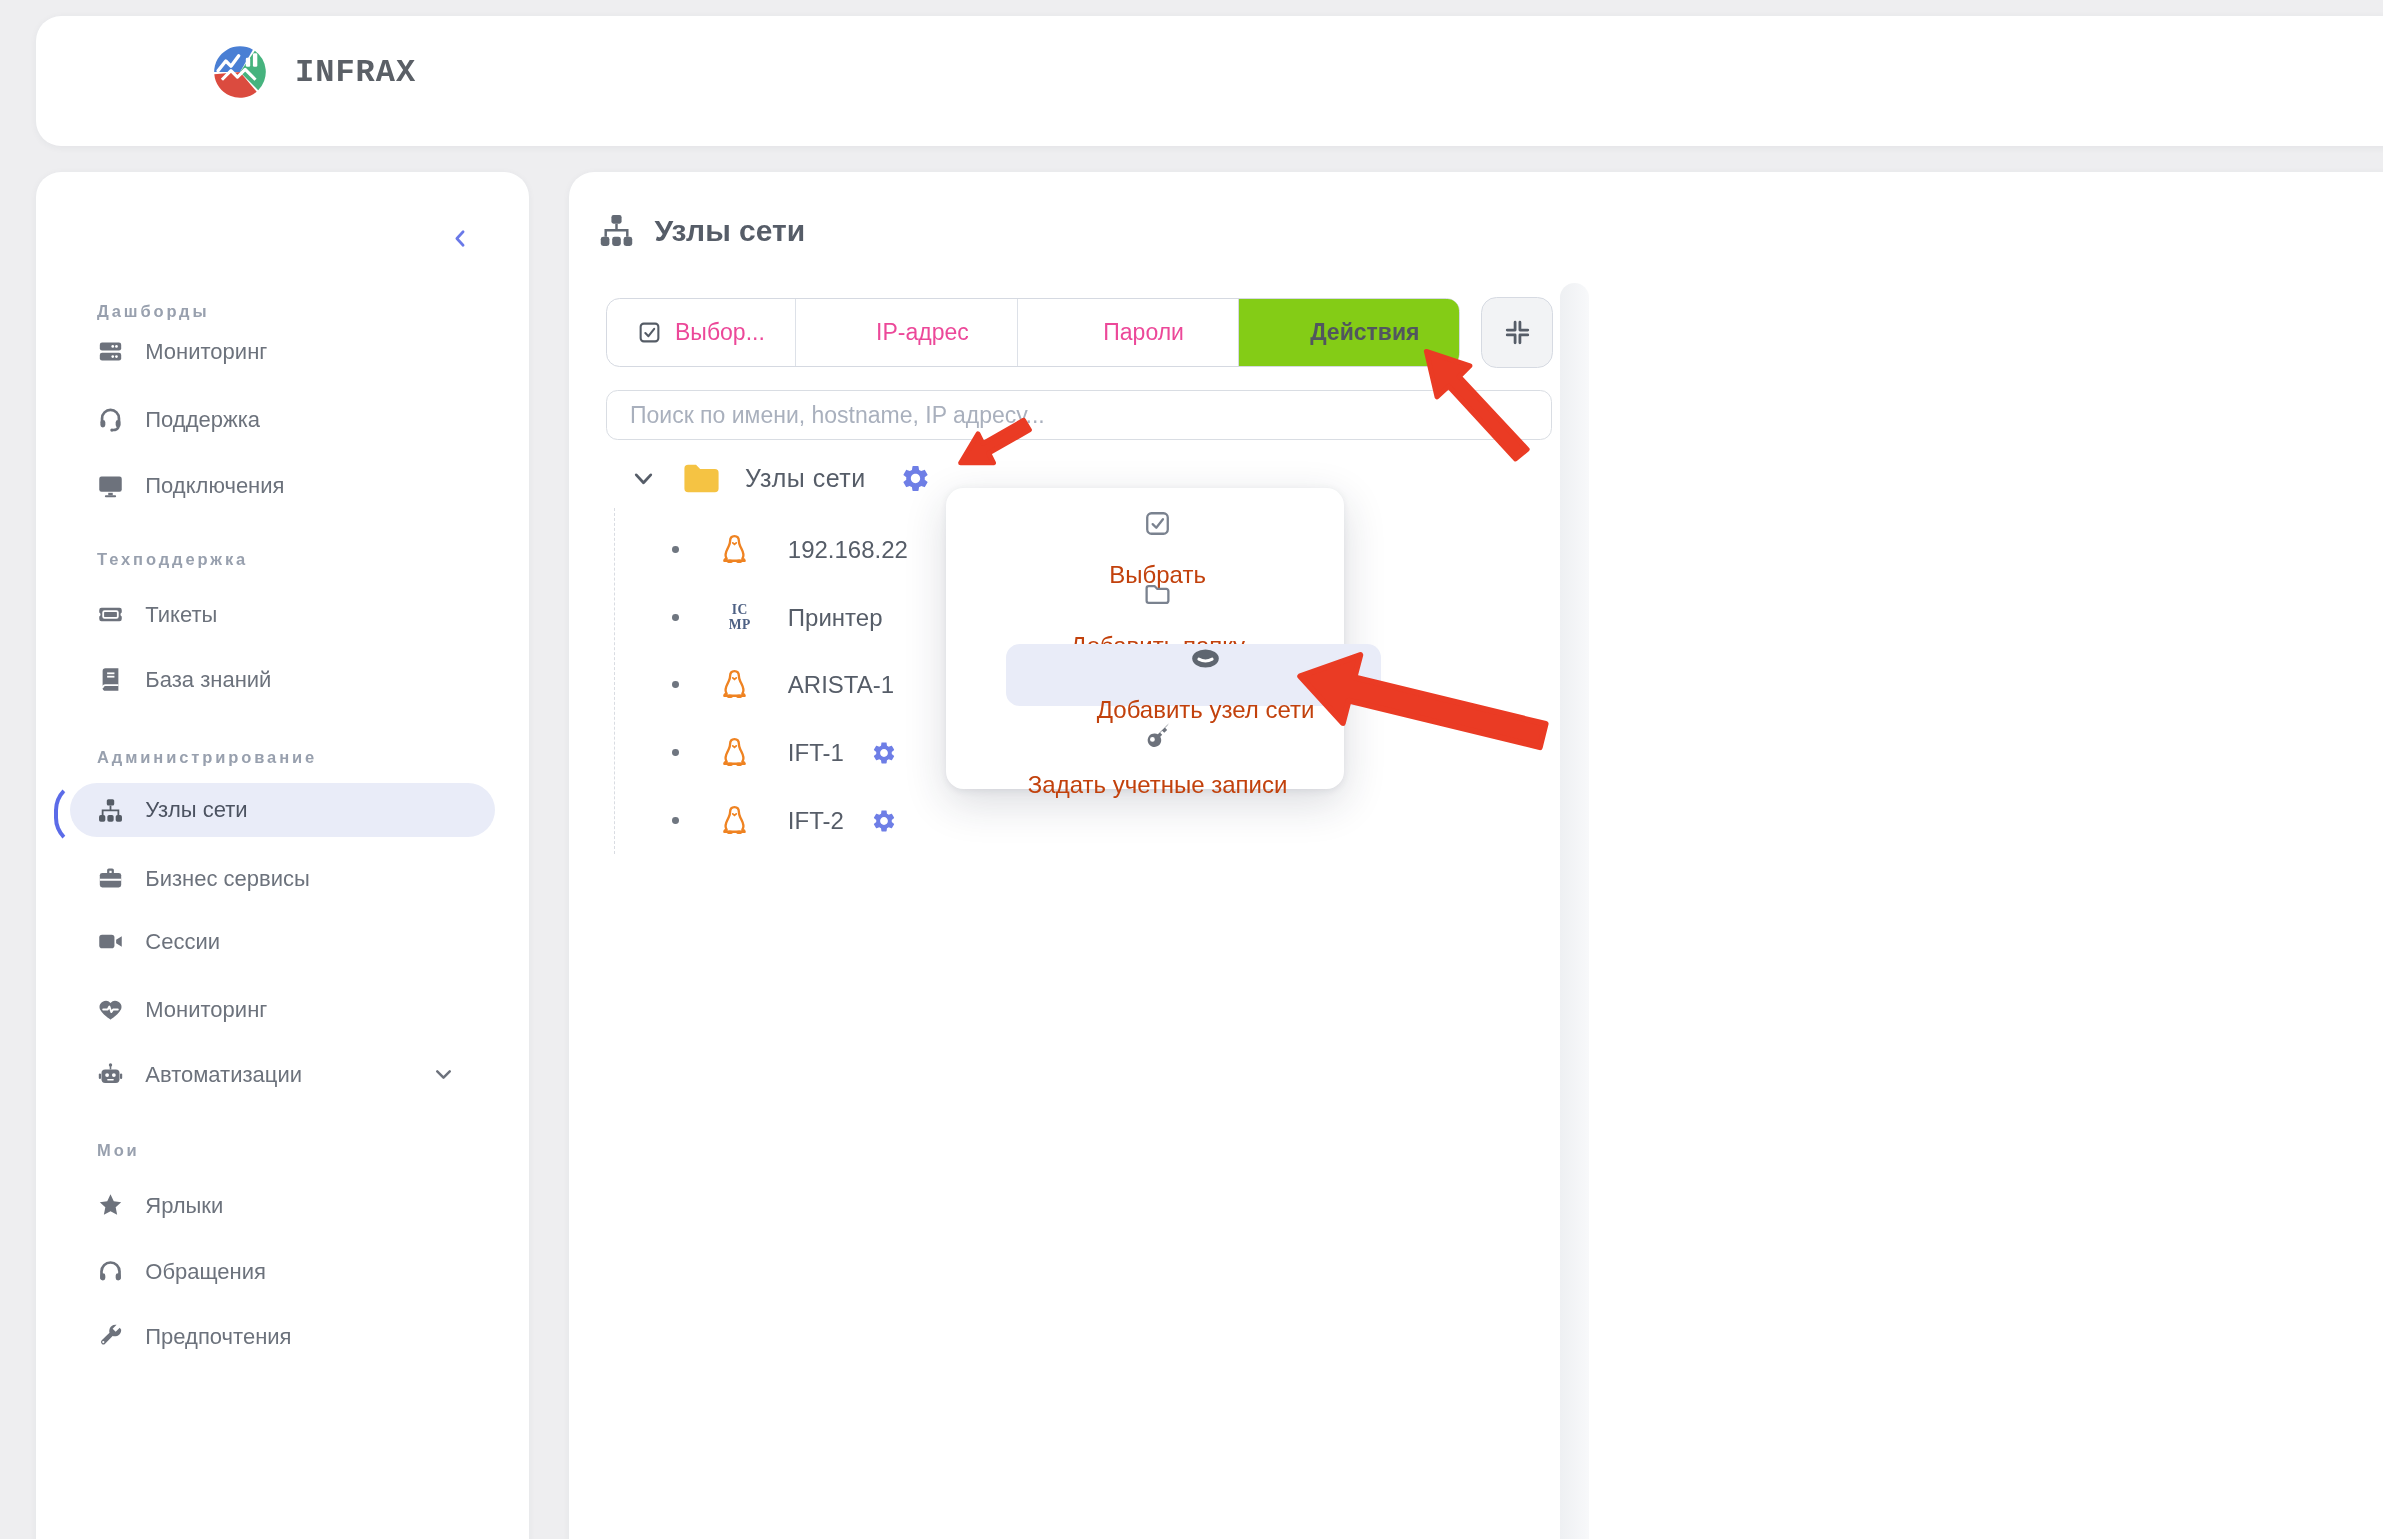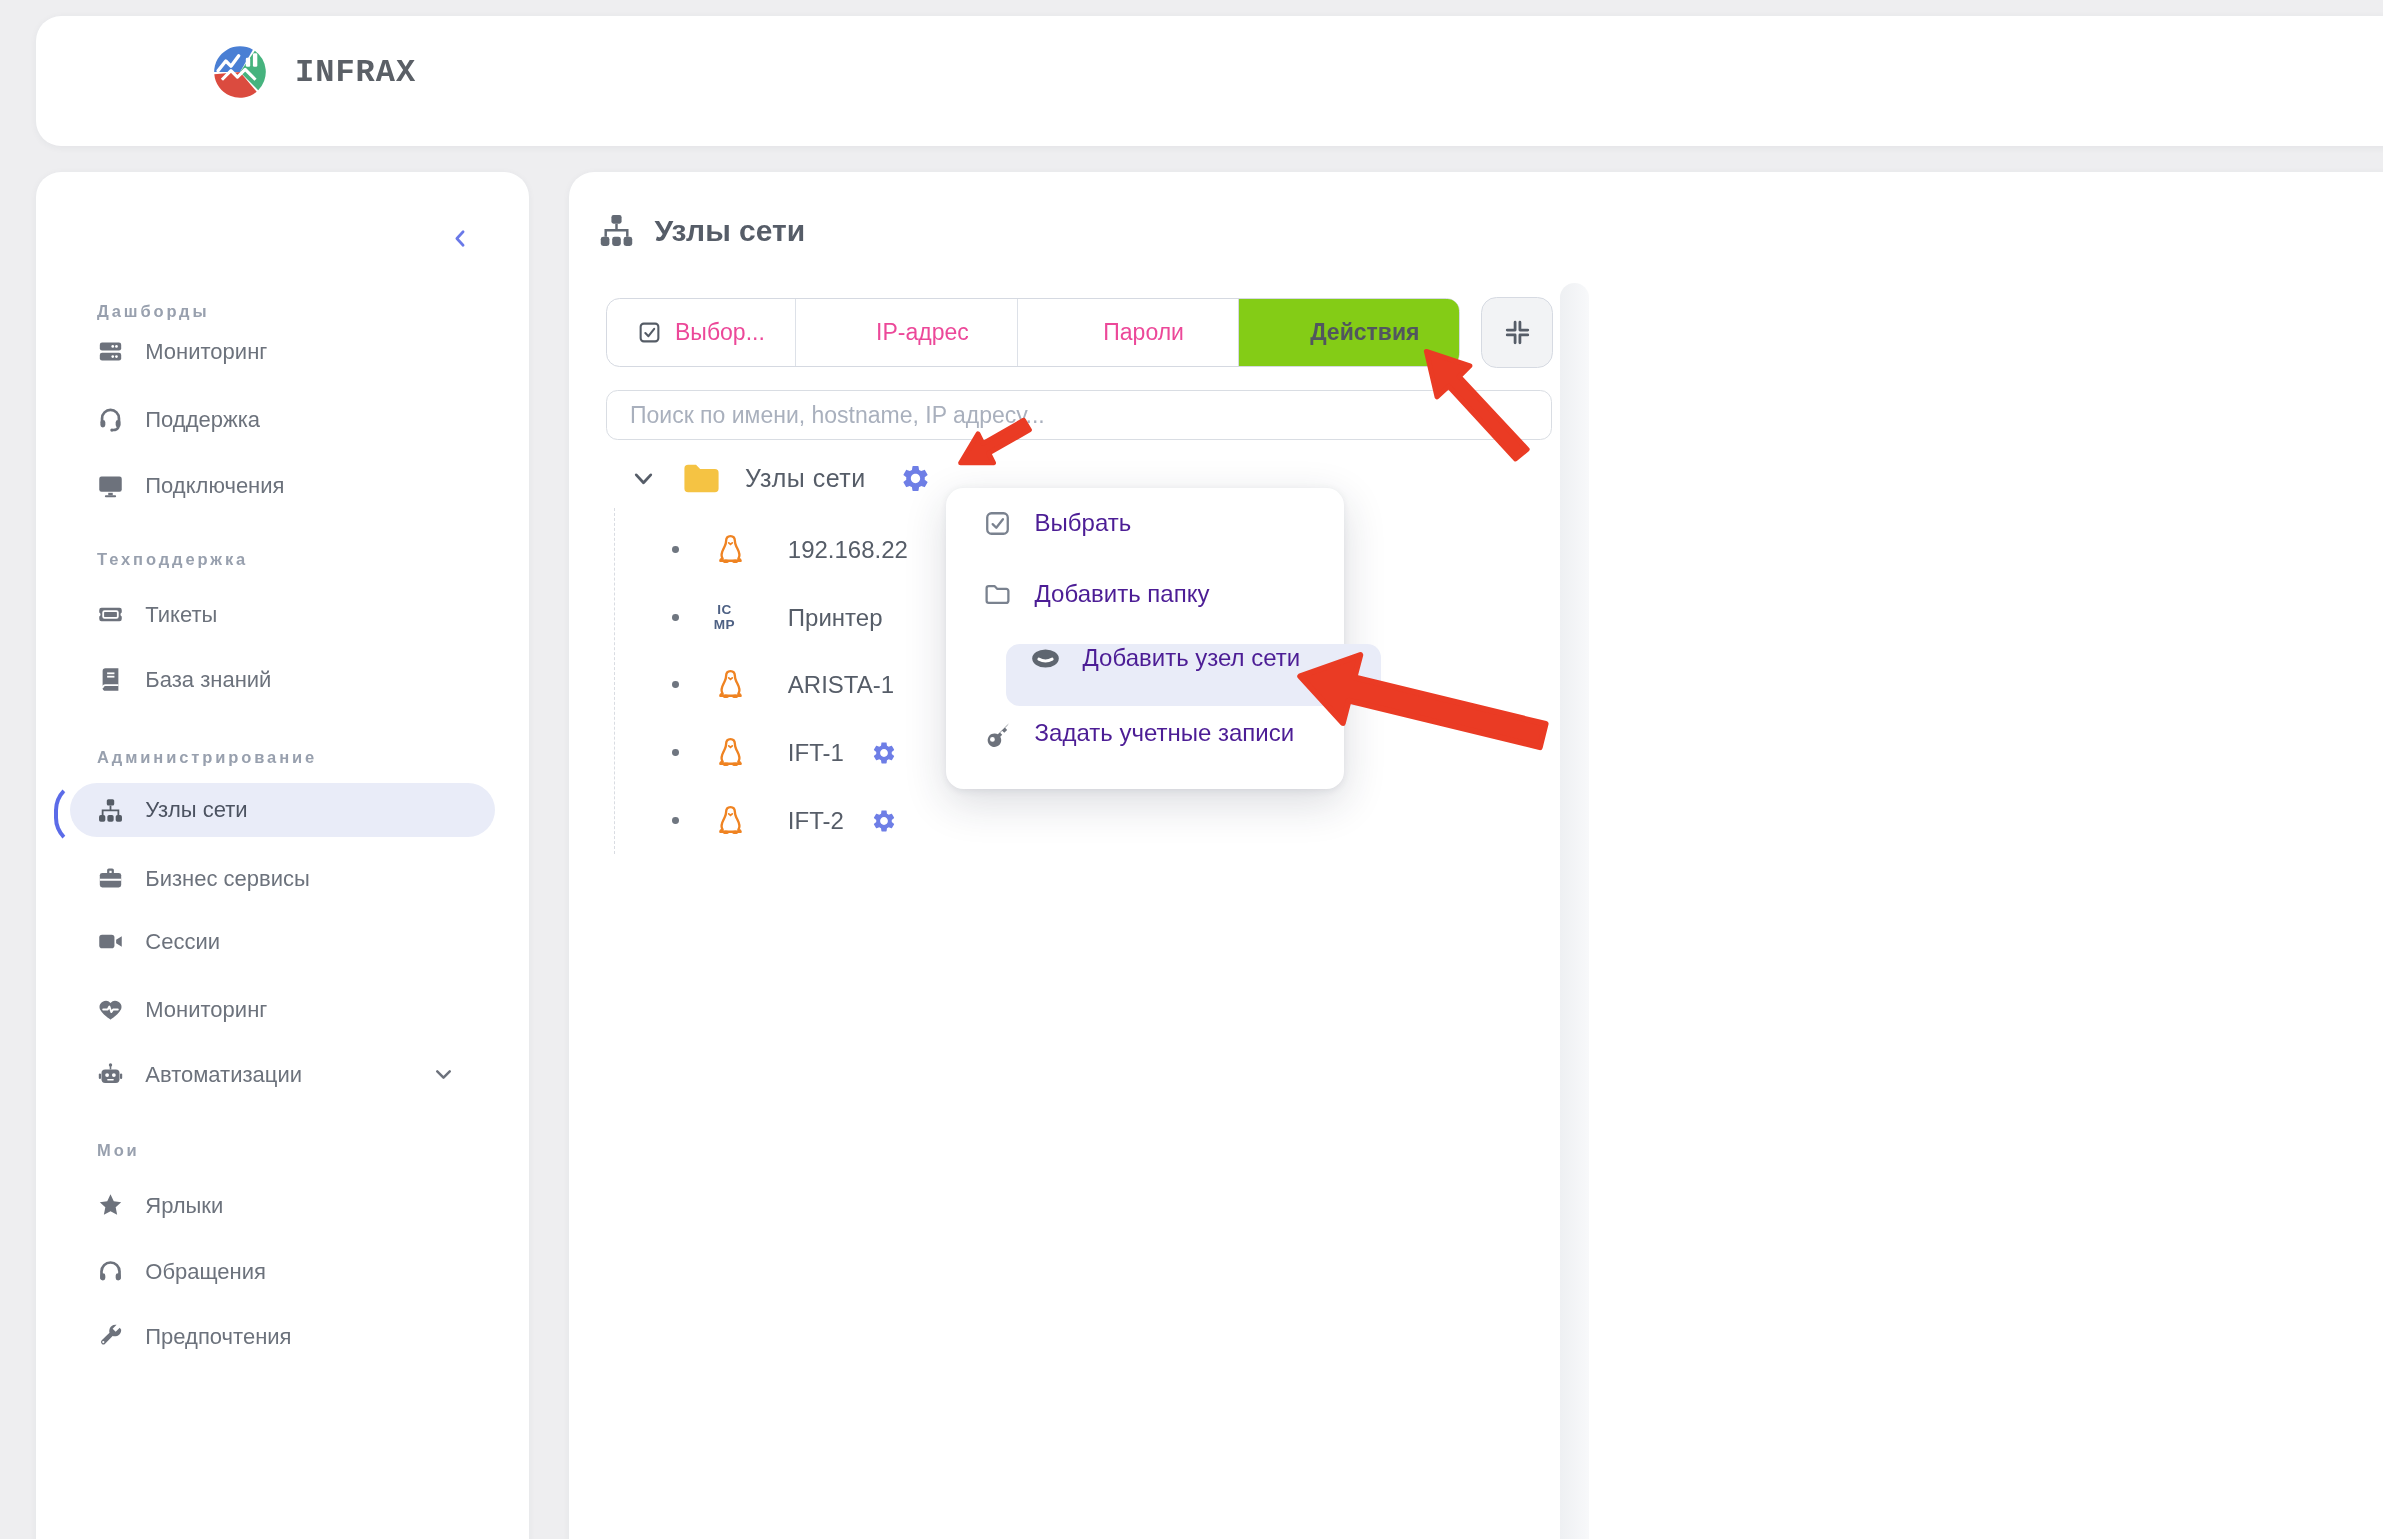--- a/index.html
+++ b/index.html
@@ -41,28 +41,28 @@
   #search-box input{width:100%;height:100%;border:1.5px solid #d9dde3;border-radius:11.6px;font-size:23px;padding:0 23px;color:#555c66;font-family:inherit;box-sizing:border-box;outline:none;}
   #search-box input::placeholder{color:#a9b0bd;}
 
   
   .tree-row{position:absolute;display:flex;align-items:center;height:47px;cursor:pointer;}
   #root-row{left:629px;top:455px;gap:23px;}
   #root-row .lbl{font-size:25px;color:#565d68;font-weight:500;letter-spacing:0.5px;}
   .guide{position:absolute;left:614px;top:508px;height:346px;border-left:1.9px dashed #d9dce2;}
   .node-row{left:672px;gap:0;}
   .bullet{width:6.8px;height:6.8px;border-radius:50%;background:#6f7680;margin-right:35px;flex:0 0 6.8px;}
-  .node-ic{width:37px;display:flex;justify-content:flex-start;margin-right:37px;}
+  .node-ic{width:37px;display:flex;justify-content:flex-end;margin-right:37px;font-family:Liberation Serif, serif;}
   .node-lbl{font-size:24px;color:#565d68;}
   .row-gear{margin-left:27px;display:flex;}
   .icmp{font-size:13.6px;line-height:14.6px;font-weight:bold;color:#4e6184;text-align:center;letter-spacing:0.5px;}
 
   
   #ctx-menu{position:absolute;left:946px;top:488px;width:398px;height:301px;background:#fff;border-radius:17.5px;box-shadow:0 13.6px 43px rgba(30,40,60,.16),0 1.9px 7.8px rgba(30,40,60,.08);}
-  .m-item{position:absolute;left:11.6px;width:375px;height:62px;display:flex;align-items:flex-start;gap:23px;padding-left:25px;box-sizing:border-box;font-size:24px;color:#4c1d95;cursor:pointer;}
+  .m-item{position:absolute;left:11.6px;width:375px;height:62px;display:flex;align-items:center;gap:23px;padding-left:25px;box-sizing:border-box;font-size:24px;color:#c2410c;cursor:pointer;flex-direction:column;}
   .m-item.hl{background:#e9ecf8;border-radius:13.6px;margin-left:48px;}
   .m-item .mi{width:29px;height:29px;flex:0 0 29px;display:flex;align-items:center;justify-content:center;}
 
   
   #right-strip{position:absolute;left:1560px;top:283px;width:29px;height:1256px;background:linear-gradient(to right,#eceef1,#f7f8fa);border-radius:15.5px 15.5px 0 0;opacity:.9;}
 
   
   #arrows{position:absolute;left:0;top:0;pointer-events:none;}
   svg{display:block;}
 </style>

